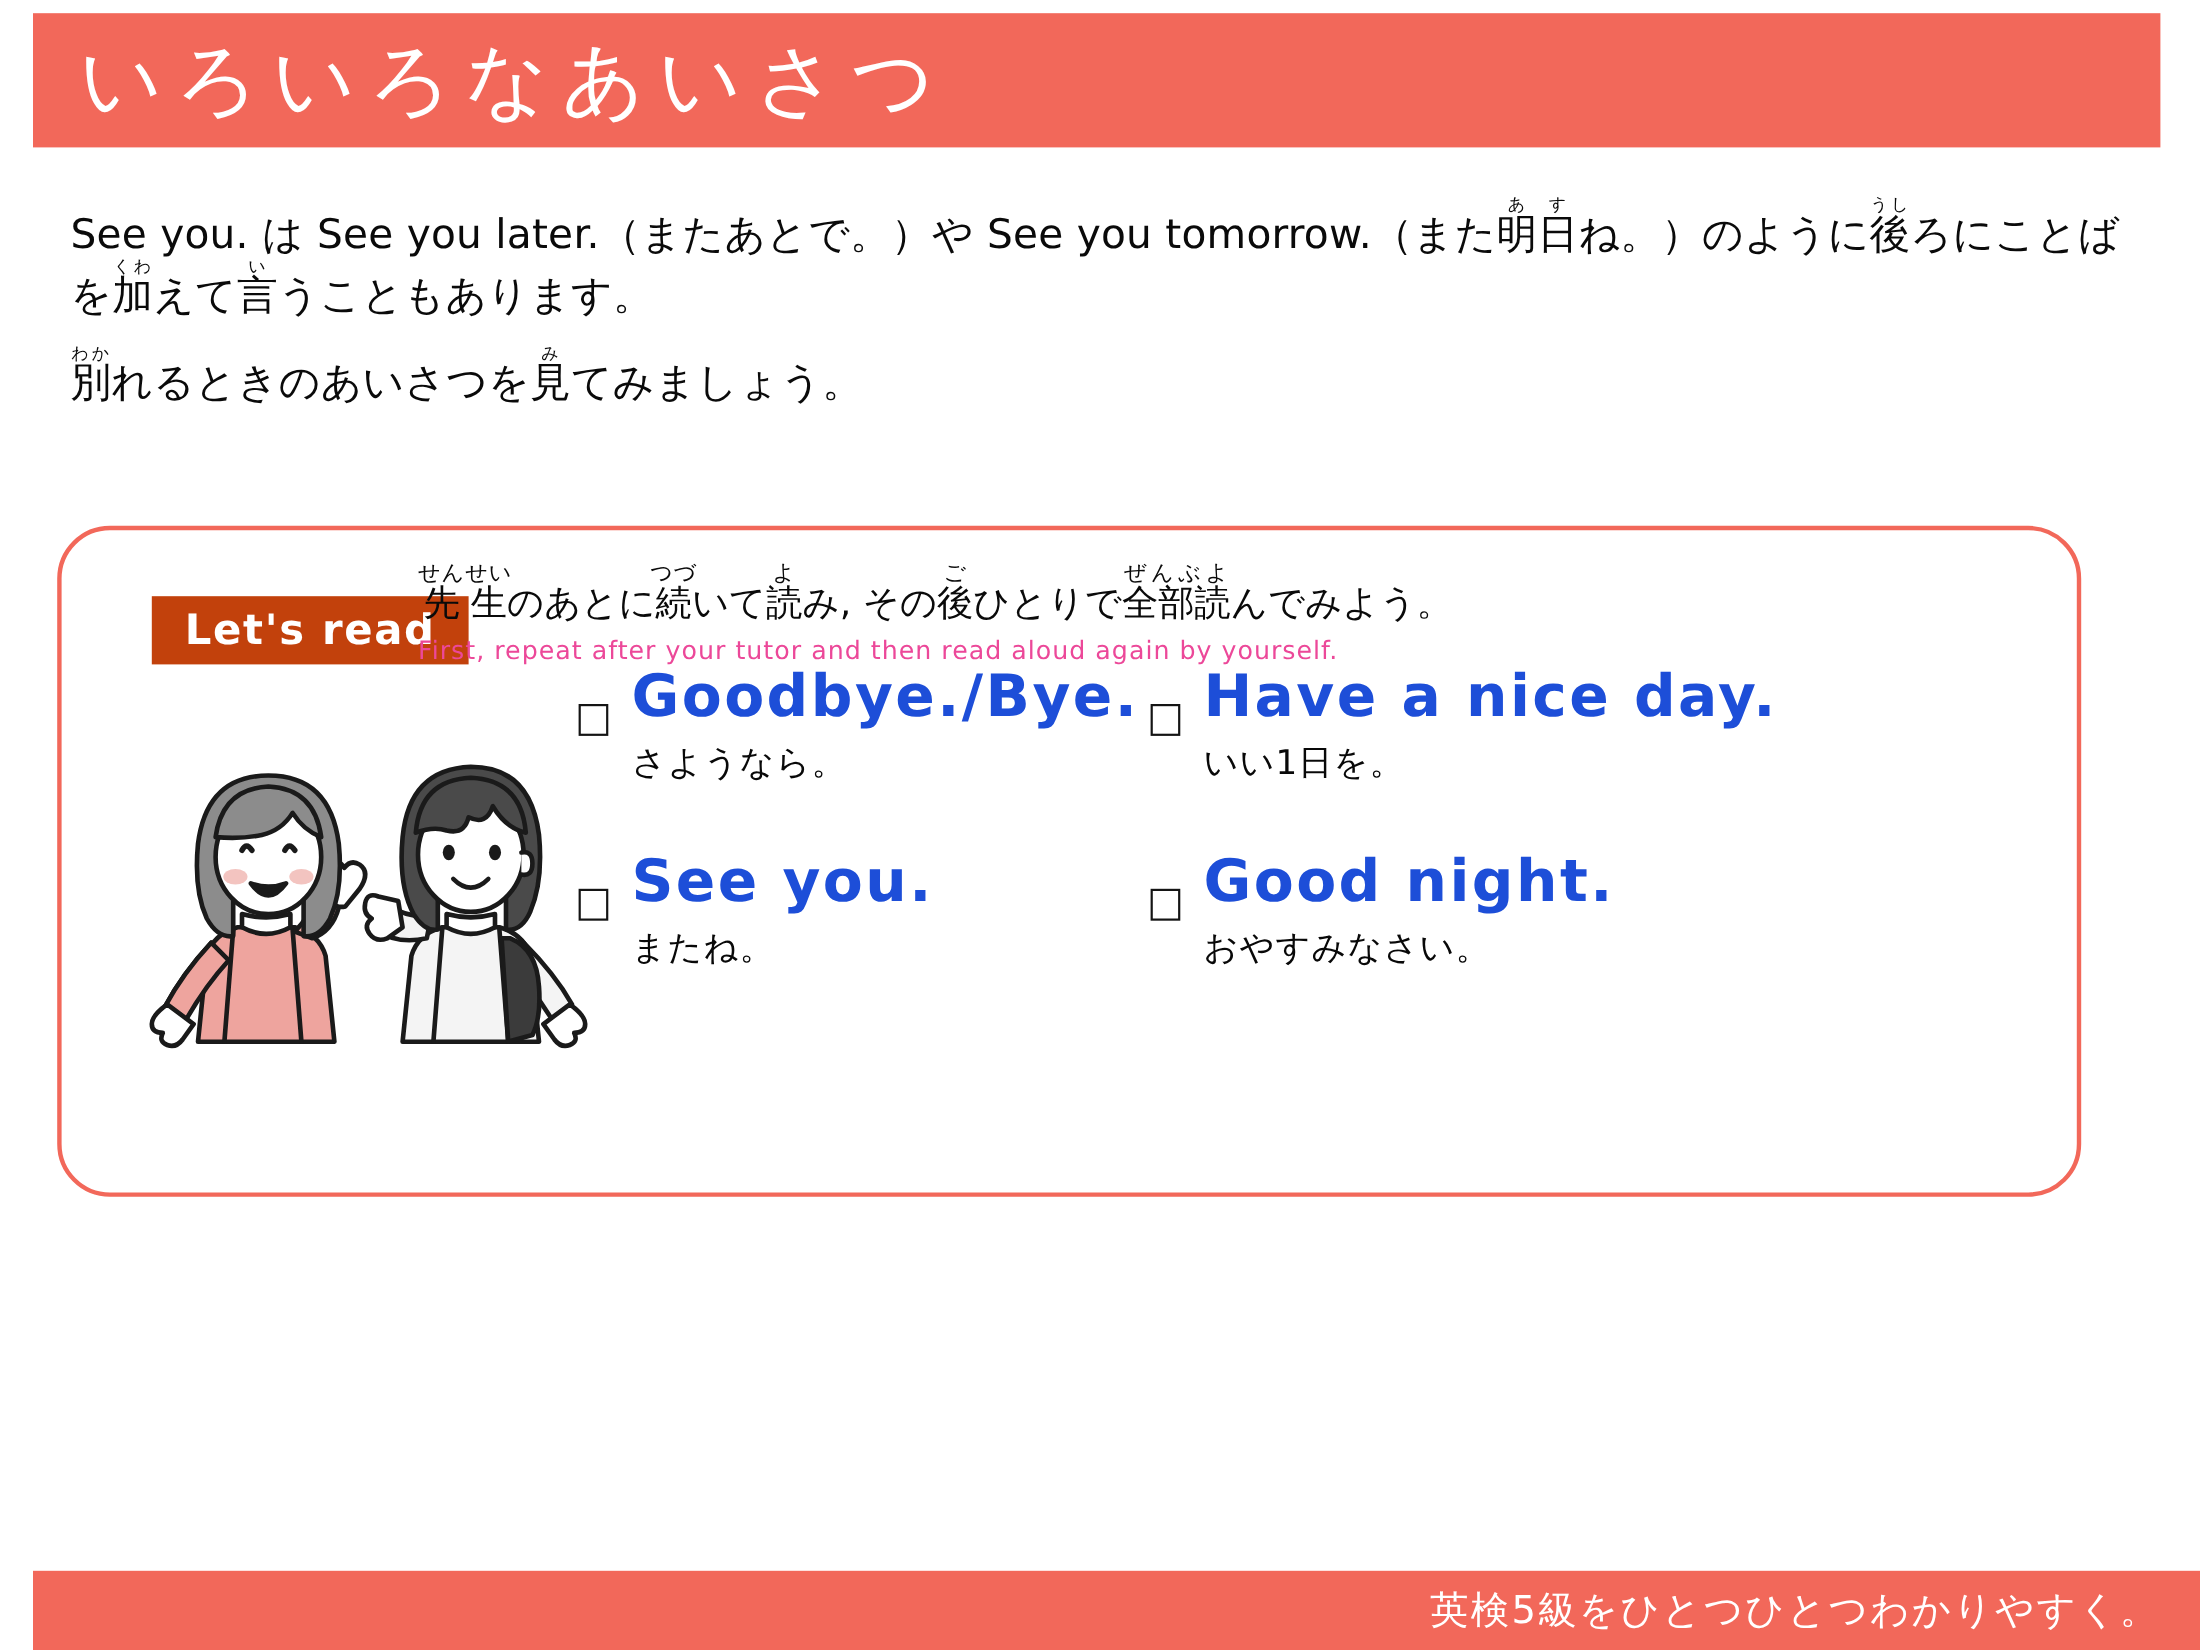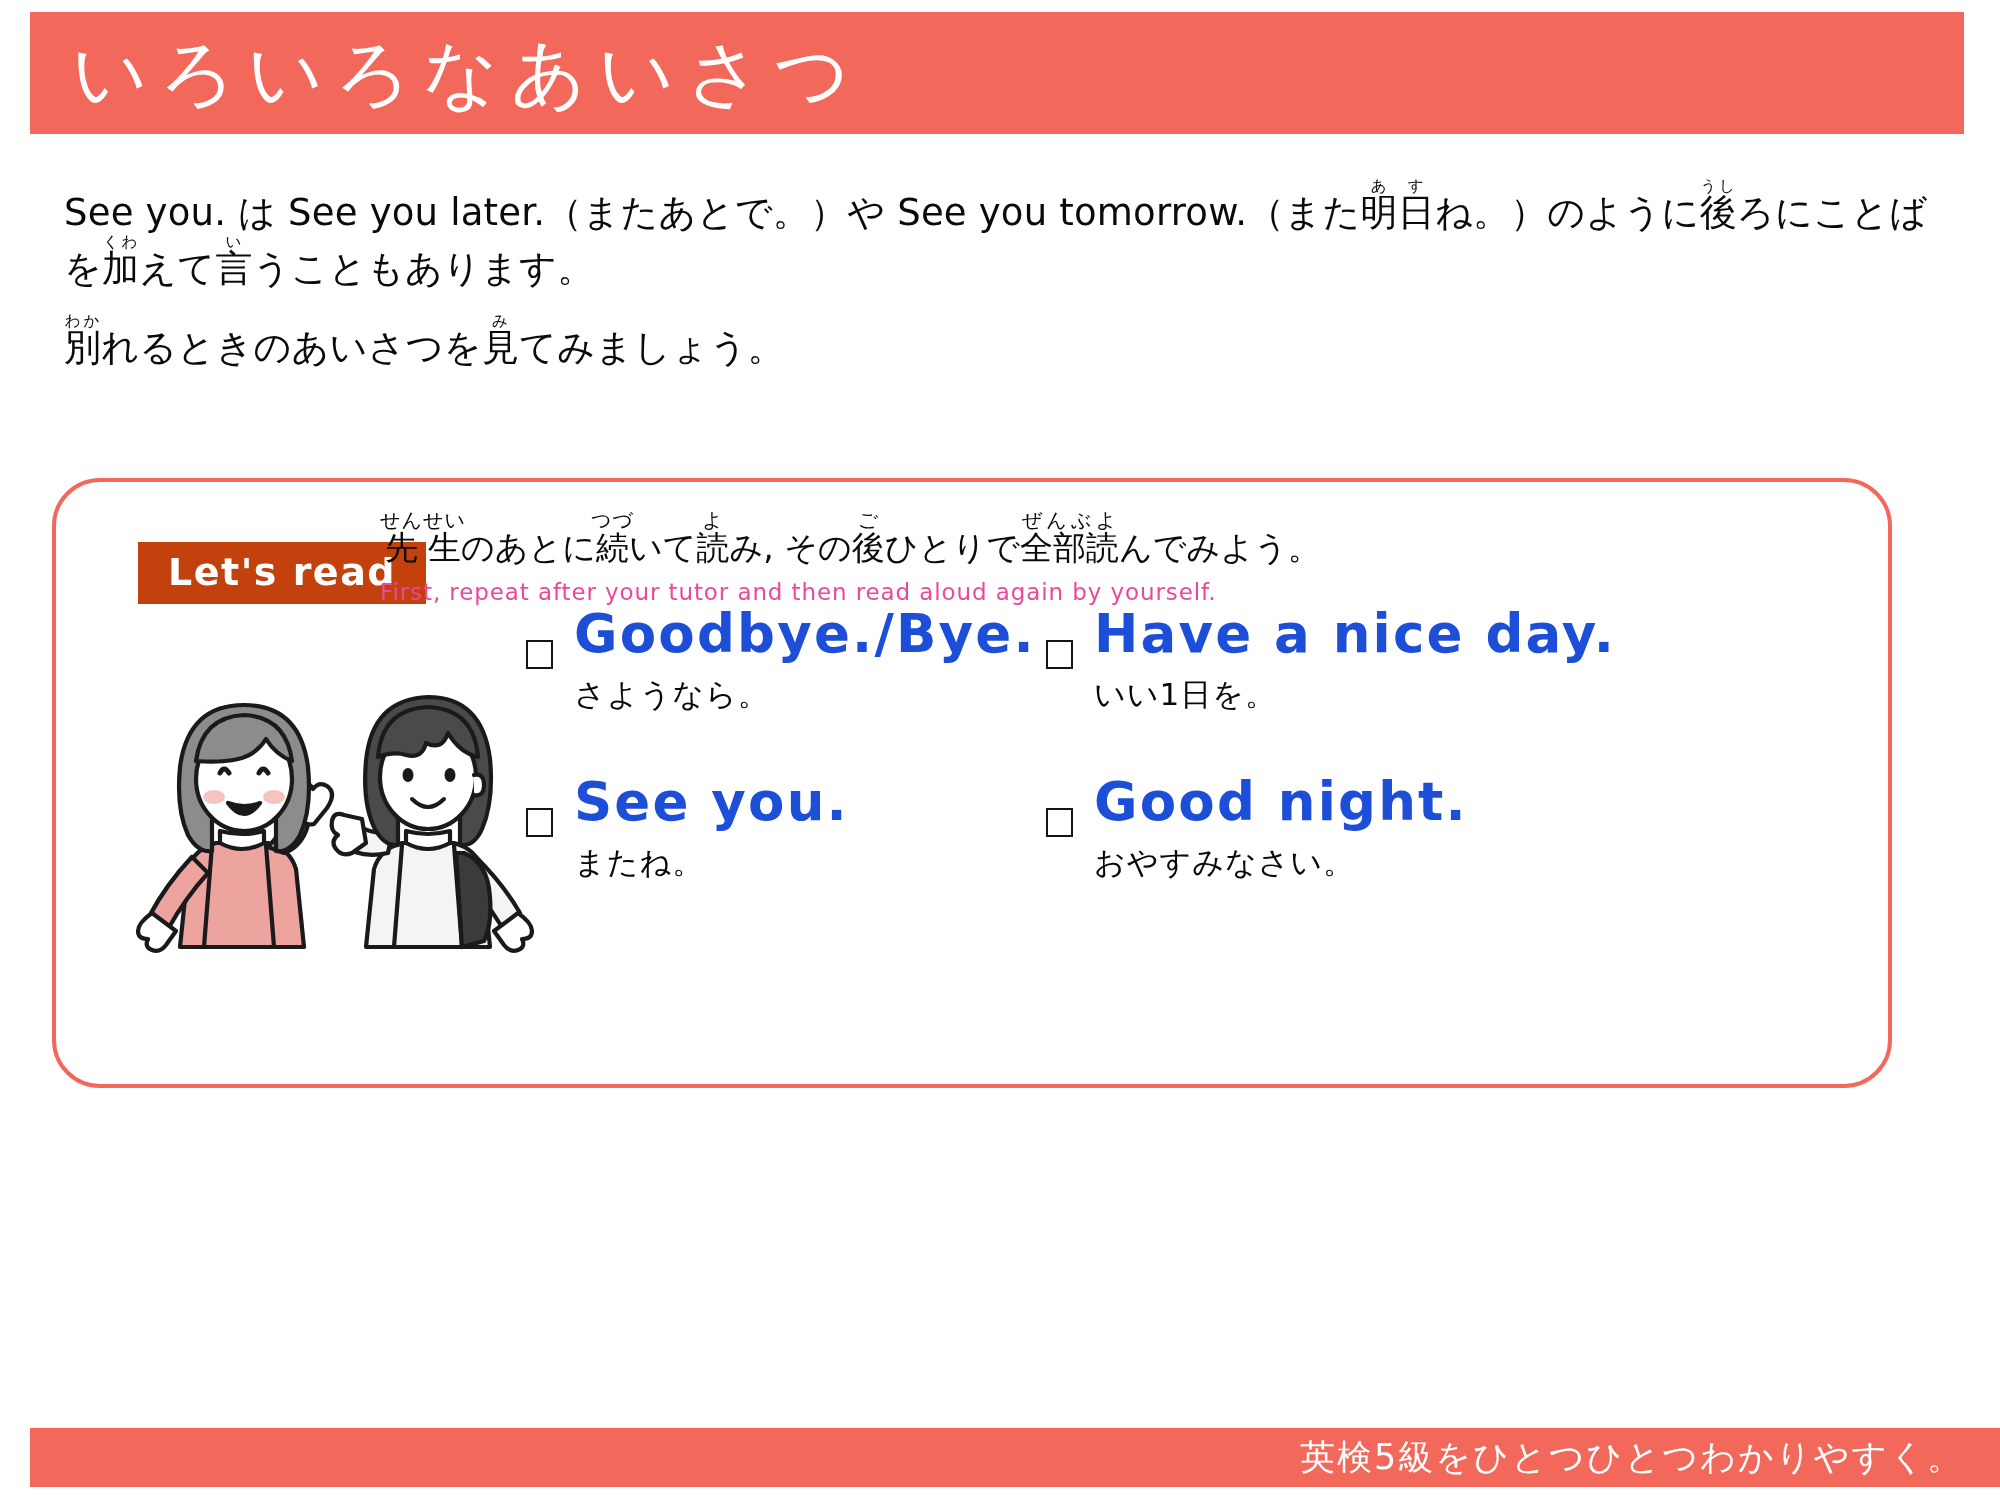--- a/index.html
+++ b/index.html
@@ -124,21 +124,21 @@
     font-size: 31px;
     color: #080808;
     letter-spacing: 1px;
     line-height: 1.2;
     white-space: nowrap;
   }
 
   
   .footer-banner {
     position: absolute; left: 30px; top: 1428px;
-    width: 1970px; height: 59px;
+    width: 1970px; height: 72px;
     background: #F2685A;
     display: flex; align-items: center; justify-content: flex-end;
   }
   .footer-text {
     color: #ffffff;
     font-size: 35px;
     letter-spacing: 2px;
     padding-right: 36px;
     line-height: 1;
     white-space: nowrap;

